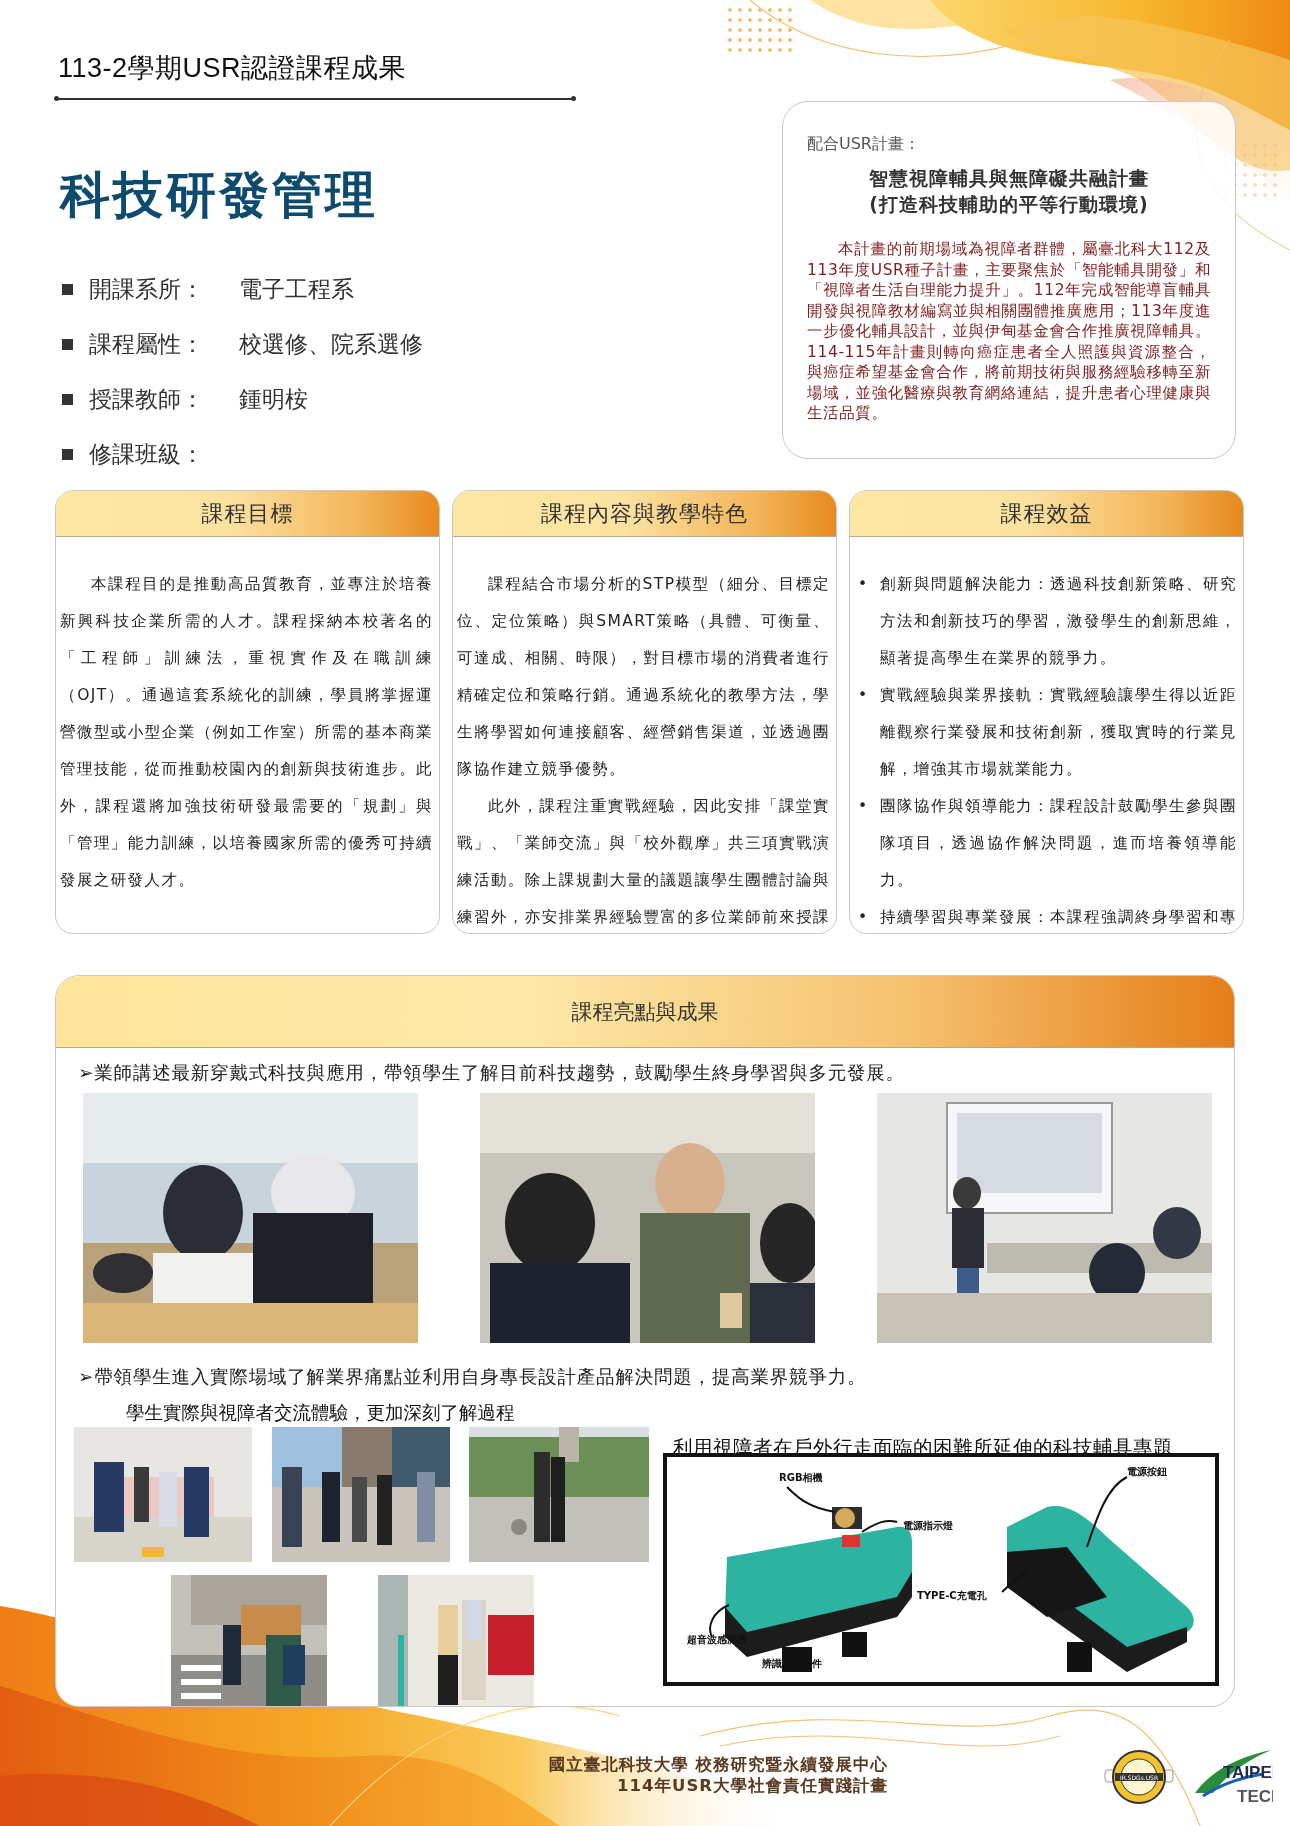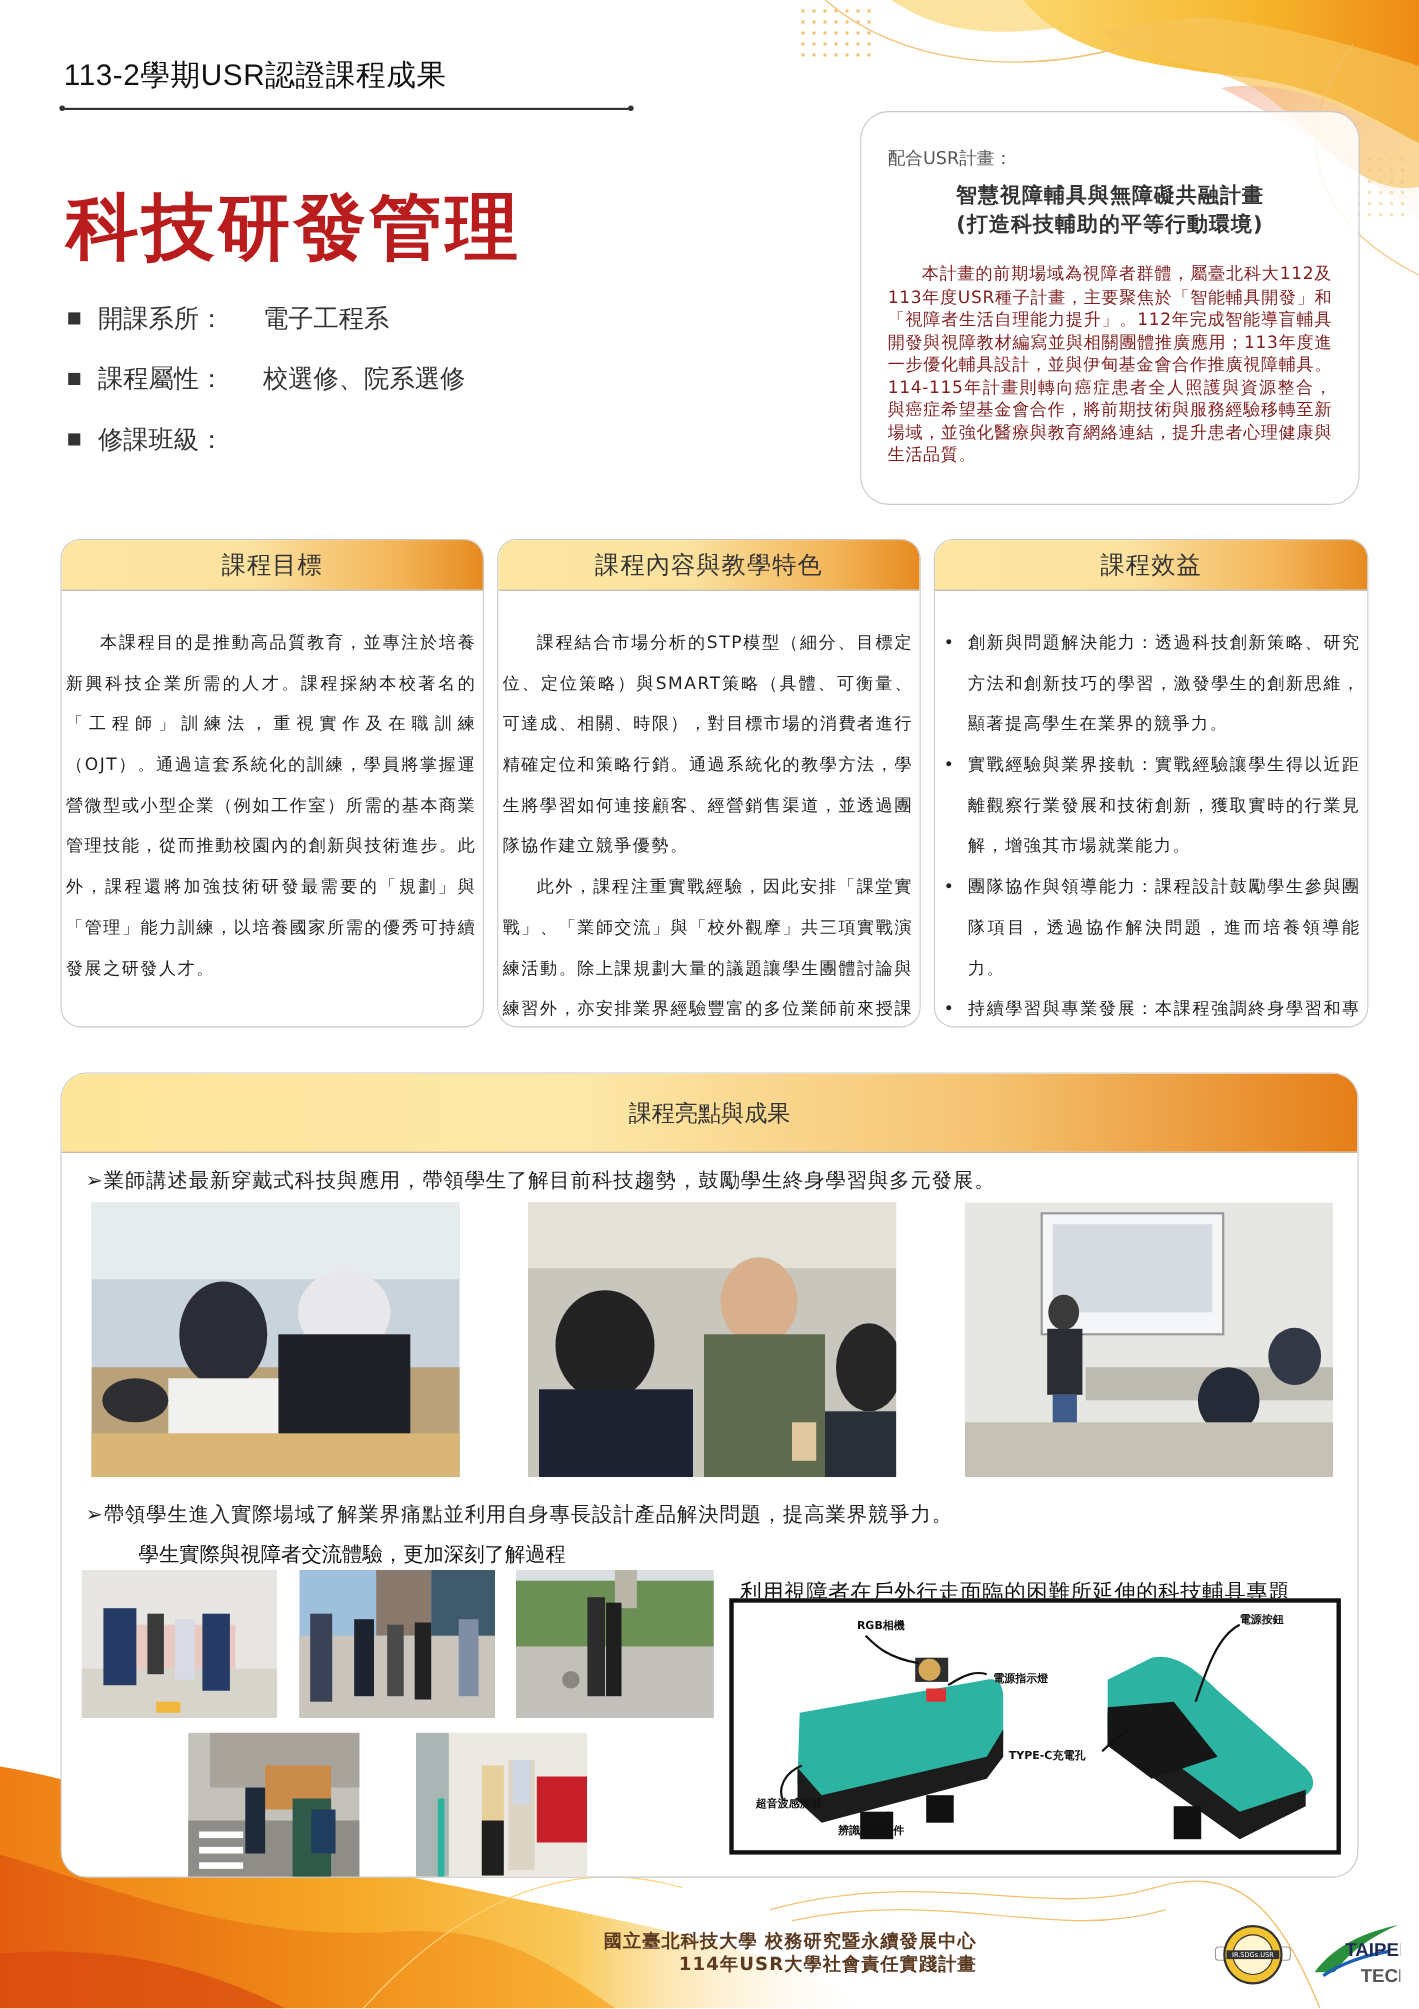--- a/index.html
+++ b/index.html
@@ -13,21 +13,21 @@
   .dots { position: absolute; width: 70px; height: 50px;
     background-image: radial-gradient(#f2c070 1.6px, transparent 1.8px);
     background-size: 10px 10px; }
 
   
   .top-title { position: absolute; left: 58px; top: 50px; font-size: 27px; color: #111; font-family: "Liberation Sans", "DejaVu Sans", sans-serif; letter-spacing: 0.5px; }
   .top-rule { position: absolute; left: 56px; top: 98px; width: 518px; height: 2px; background: #333; }
   .top-rule::before, .top-rule::after { content: ""; position: absolute; top: -2px; width: 5px; height: 5px; border-radius: 50%; background: #333; }
   .top-rule::before { left: -2px; } .top-rule::after { right: -2px; }
 
-  .course-title { position: absolute; left: 60px; top: 162px; font-size: 66px; font-weight: bold; color: #b91c1c; letter-spacing: 3px; text-align: center; }
+  .course-title { position: absolute; left: 60px; top: 162px; font-size: 50px; font-weight: bold; color: #0c4a6e; letter-spacing: 3px; text-align: center; }
 
   .info-list { position: absolute; left: 62px; top: 262px; list-style: none; }
   .info-row { display: flex; align-items: center; height: 55px; font-size: 23px; color: #333; }
   .info-bullet { width: 11px; height: 11px; background: #333; margin-right: 16px; }
   .info-label { width: 150px; }
   .info-value { }
 
   
   .project-box { position: absolute; left: 782px; top: 101px; width: 454px; height: 358px;
     border: 1.5px solid #c9c9c9; border-radius: 26px; background: rgba(255,255,255,0.85);
@@ -130,20 +130,25 @@
     <span class="info-label">開課系所：</span>
     <span class="info-value">電子工程系</span>
   </li>
   <li class="info-row">
     <span class="info-bullet"></span>
     <span class="info-label">課程屬性：</span>
     <span class="info-value">校選修、院系選修</span>
   </li>
   <li class="info-row">
     <span class="info-bullet"></span>
+    <span class="info-label">授課教師：</span>
+    <span class="info-value">鍾明桉</span>
+  </li>
+  <li class="info-row">
+    <span class="info-bullet"></span>
     <span class="info-label">修課班級：</span>
   </li>
 </ul>
 
 <section class="project-box">
   <div class="project-label">配合USR計畫：</div>
   <div class="project-title">
     <div>智慧視障輔具與無障礙共融計畫</div>
     <div>(打造科技輔助的平等行動環境)</div>
   </div>

